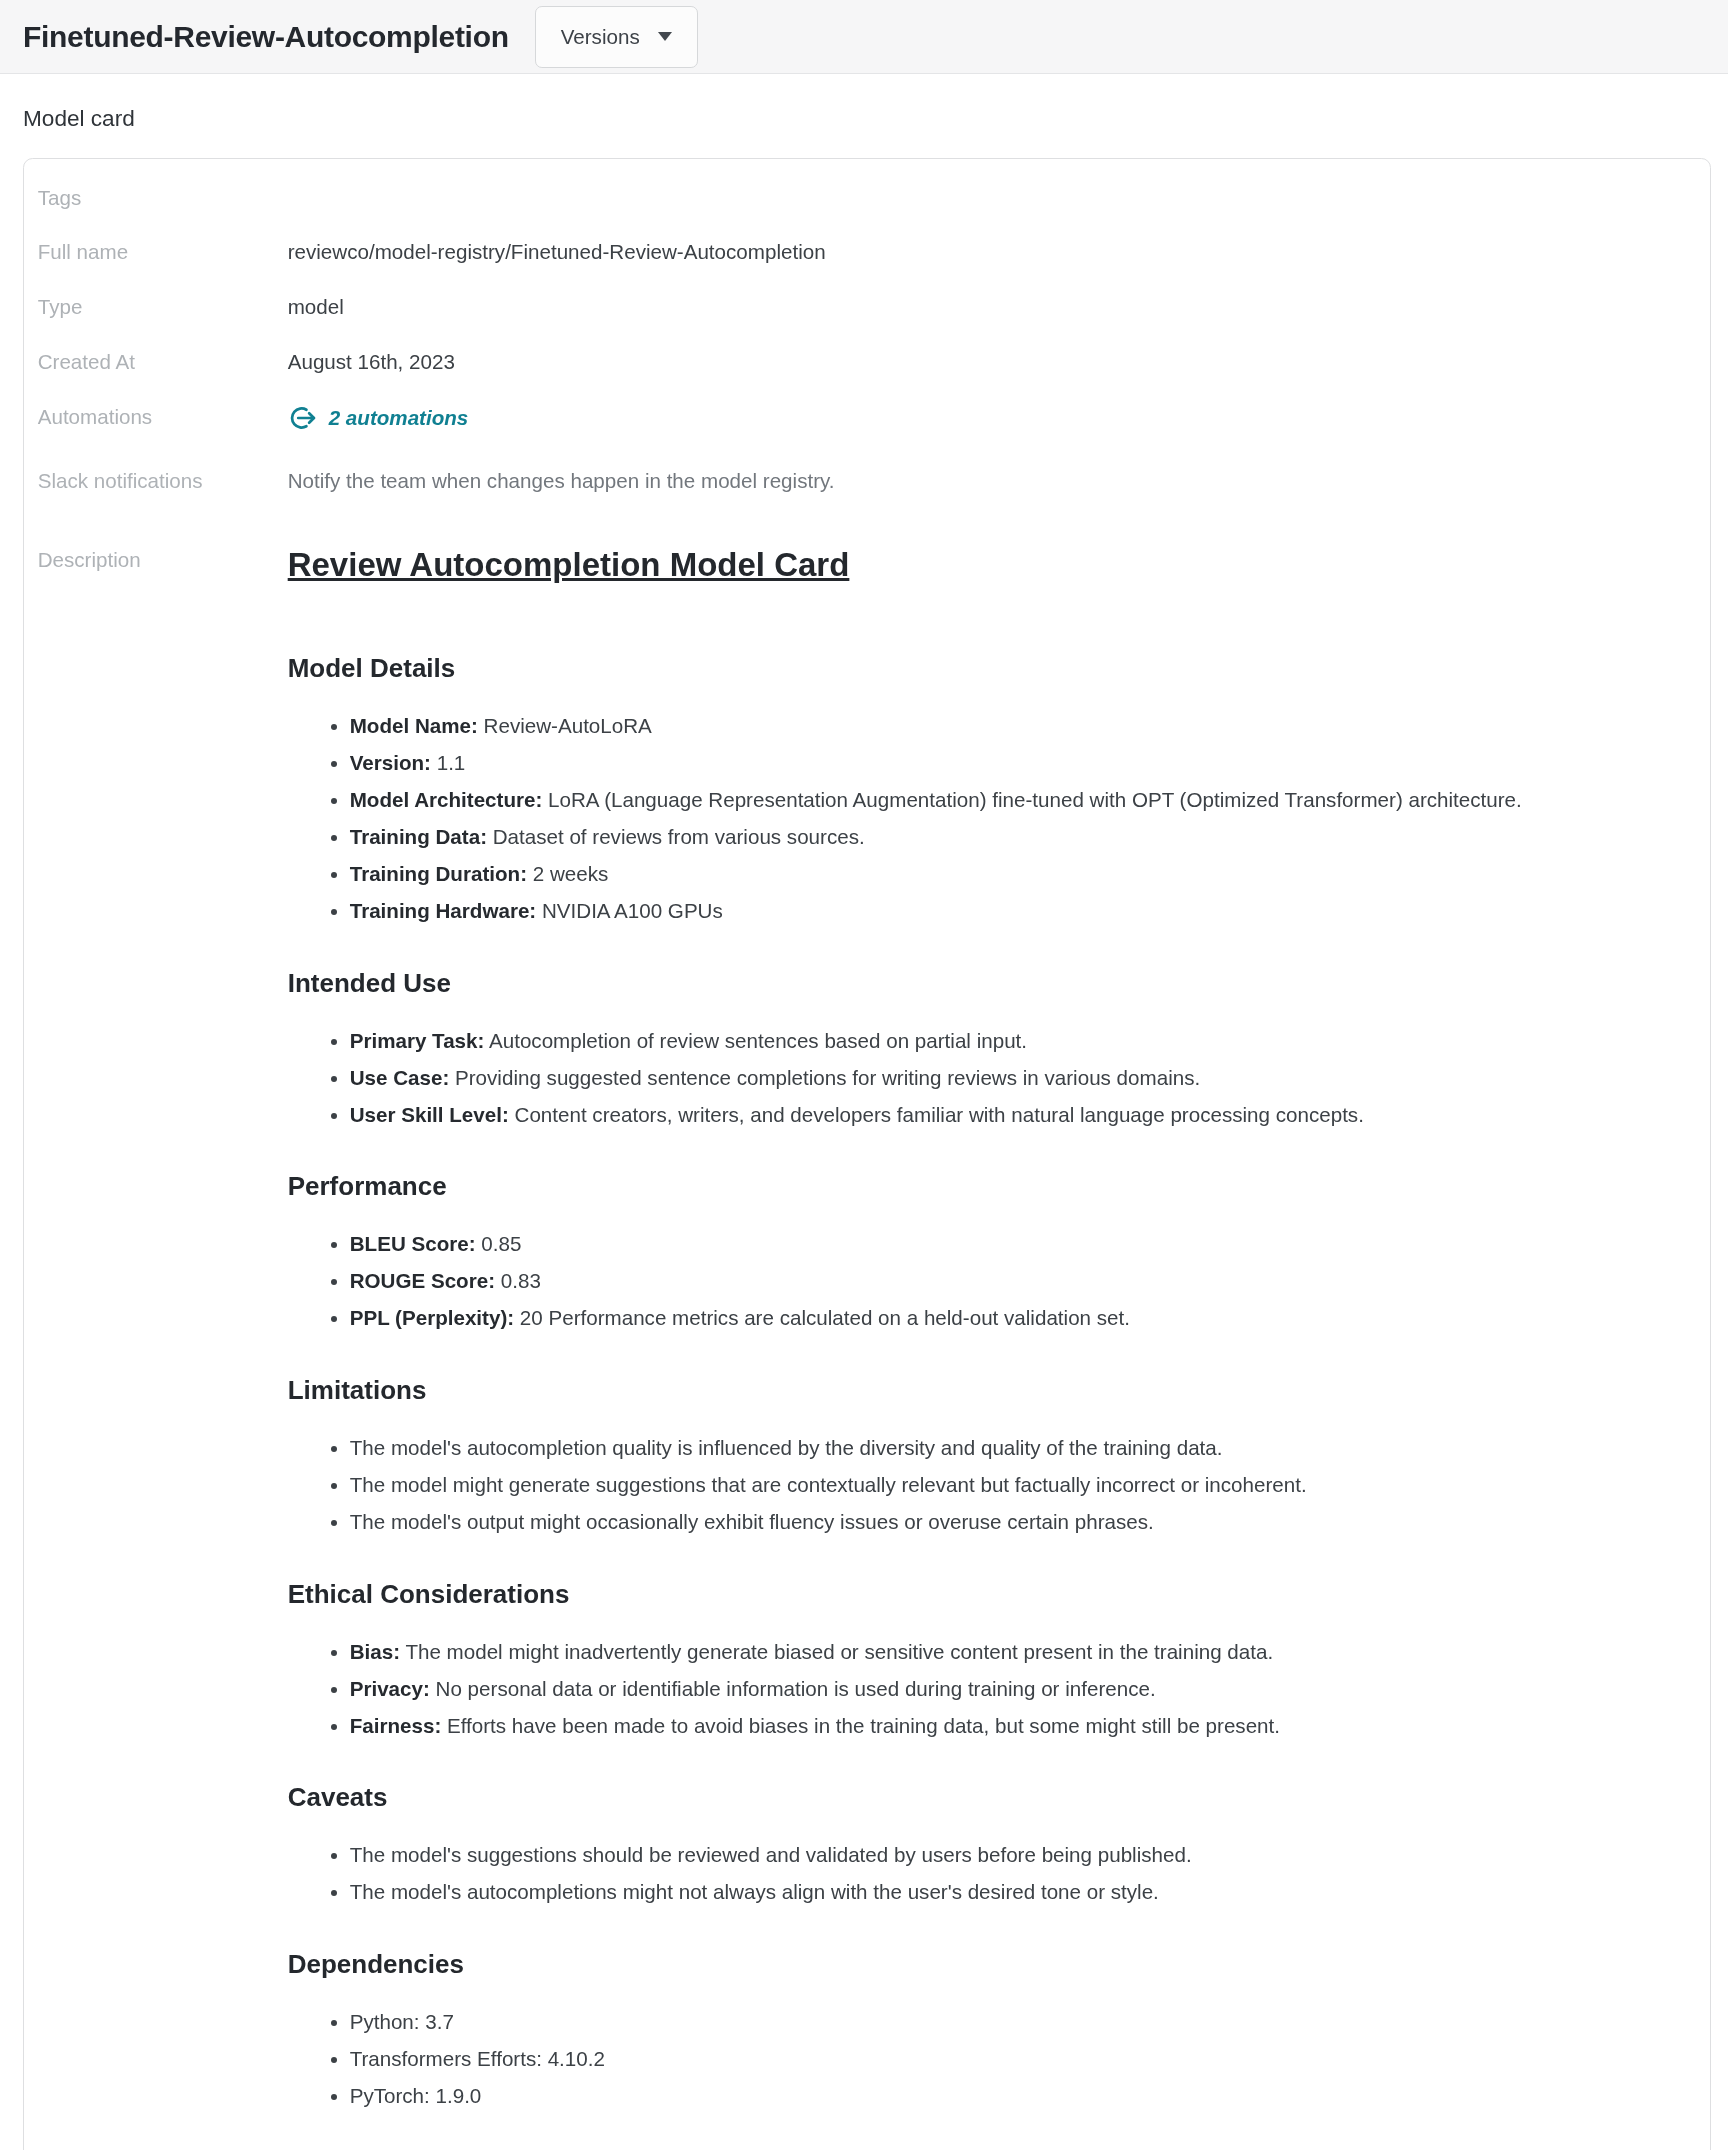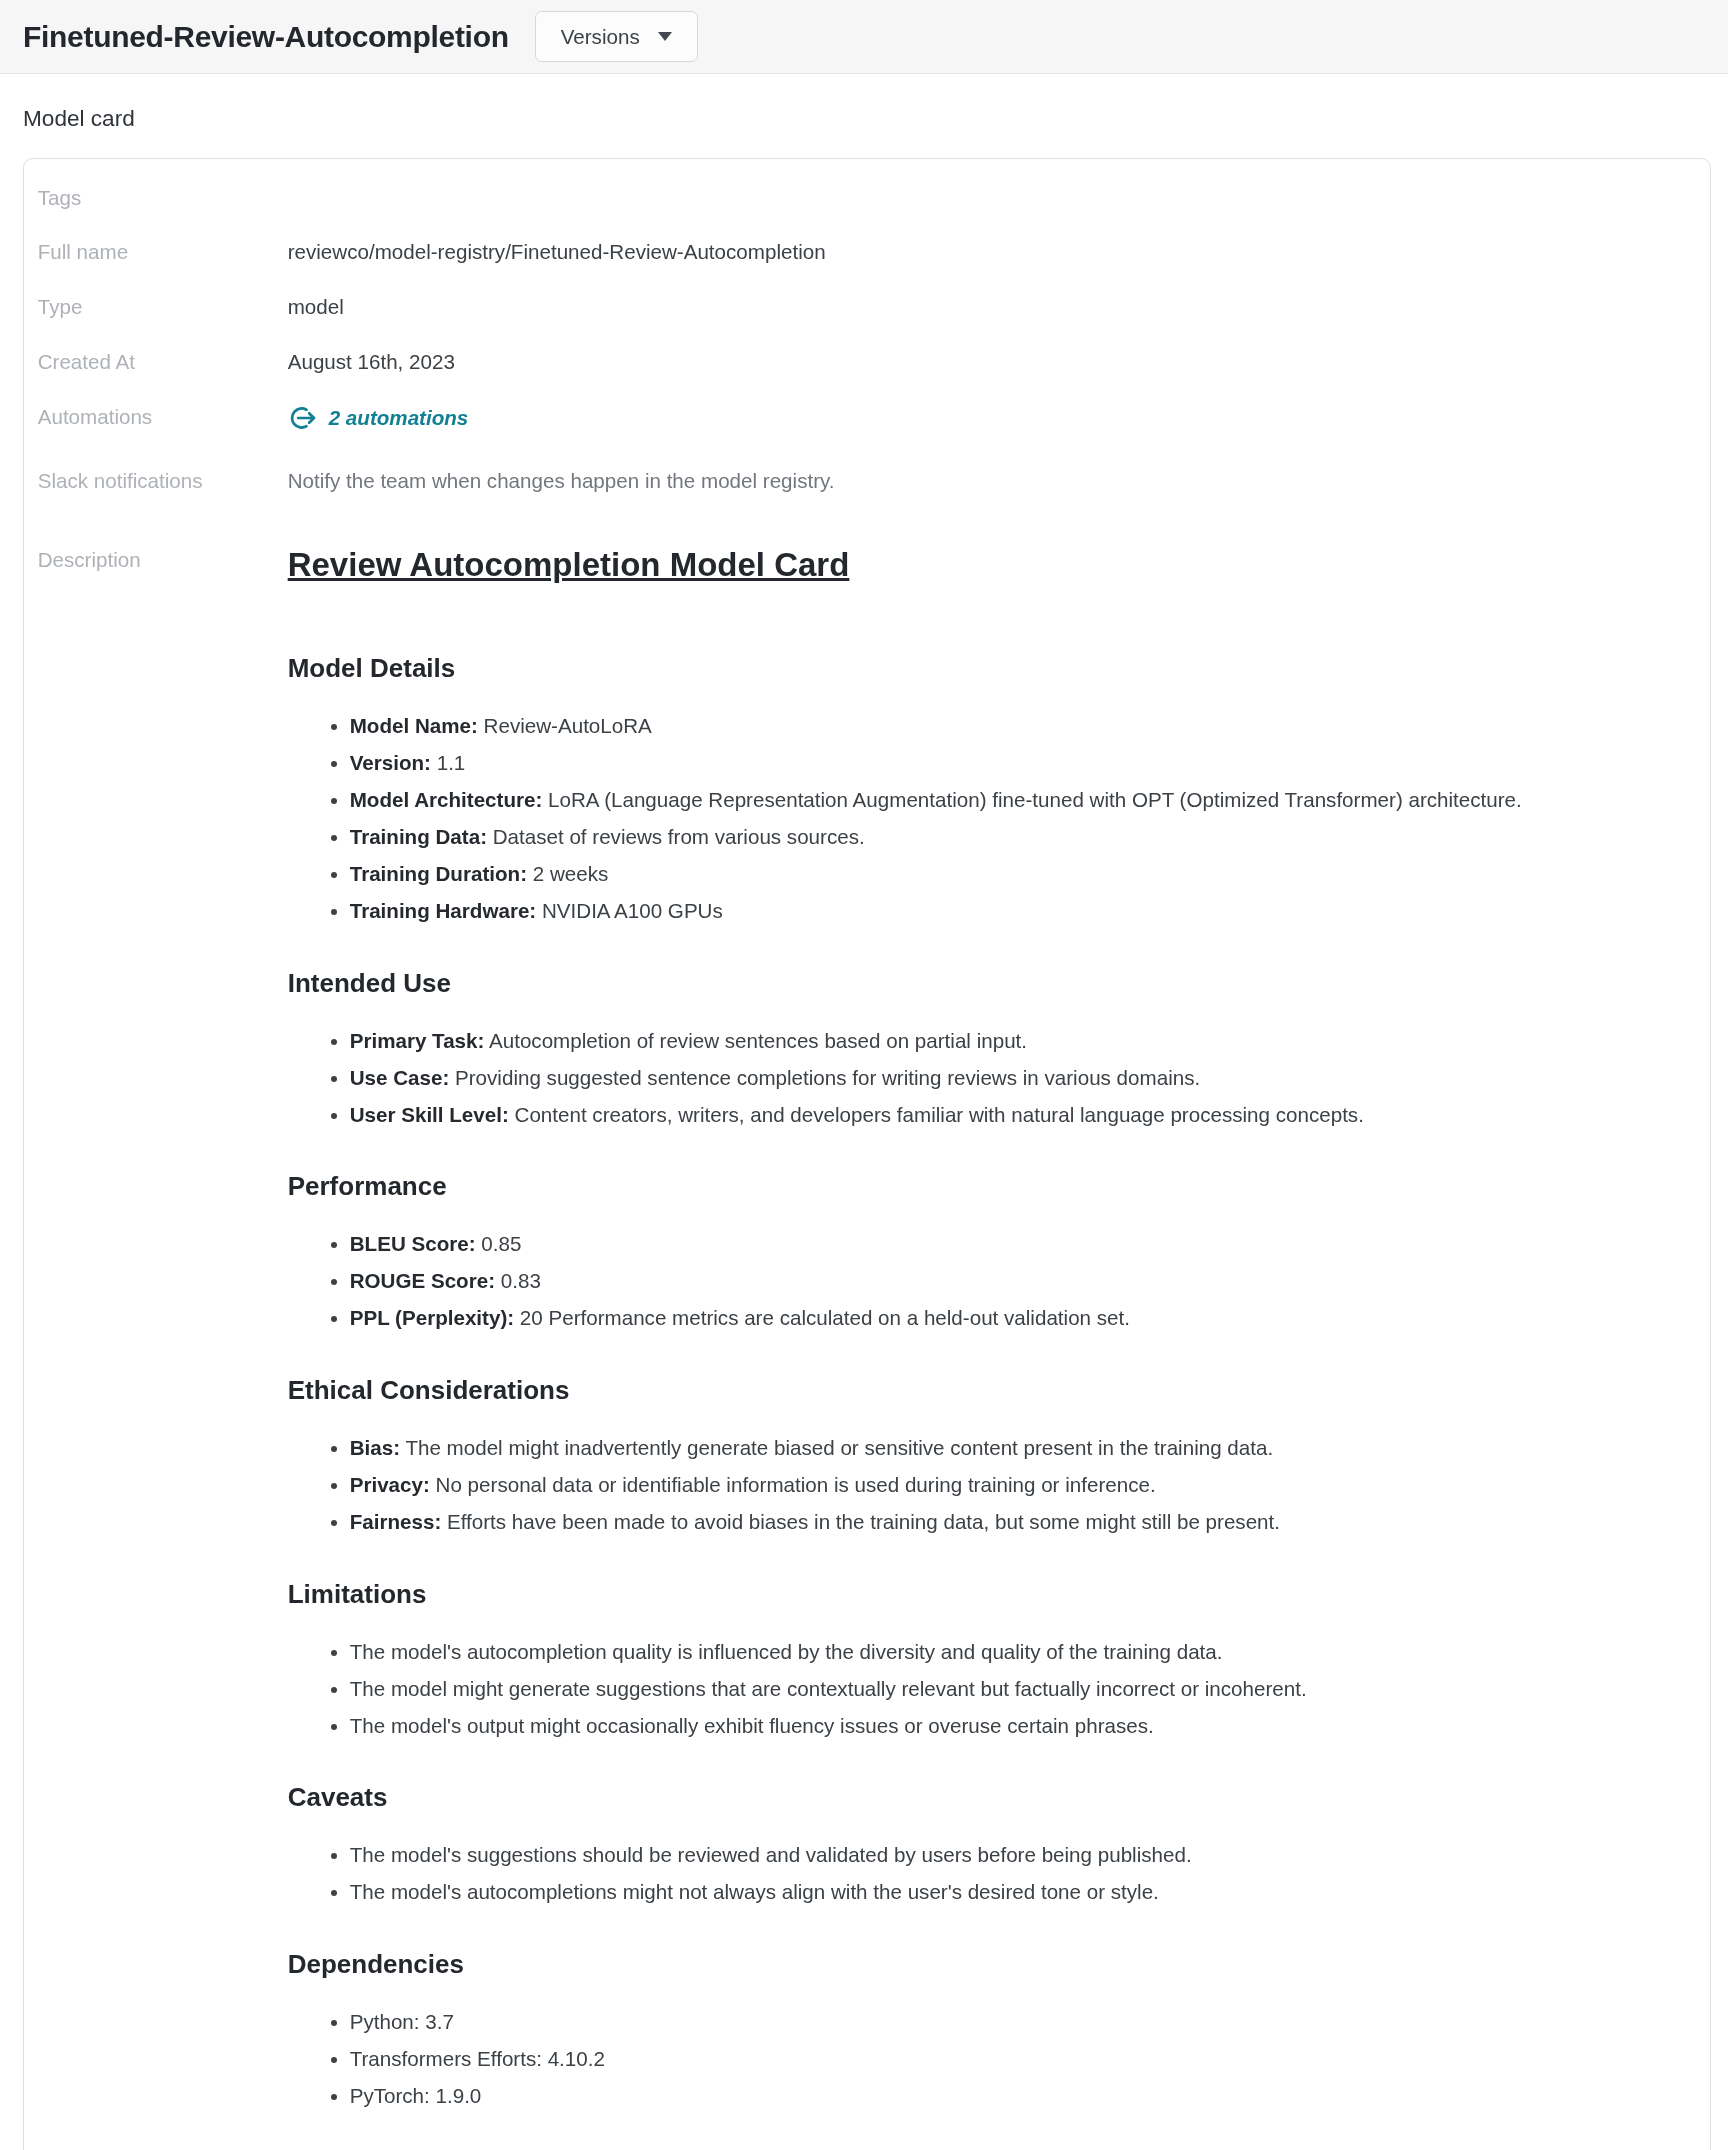--- a/index.html
+++ b/index.html
@@ -27,21 +27,21 @@
   }
   .registry-title {
     font-size: 30px;
     font-weight: 700;
     color: #24282e;
     letter-spacing: -0.3px;
     margin-right: 26px;
     white-space: nowrap;
   }
   .versions-btn {
-    height: 51px;
+    height: 62px;
     padding: 0 25px;
     background: #fcfcfc;
     border: 1.4px solid #d6d8da;
     border-radius: 6.9px;
     display: inline-flex;
     align-items: center;
     gap: 18px;
     cursor: pointer;
     box-sizing: border-box;
   }
@@ -237,38 +237,38 @@
     <ul class="md-list">
   <li class="md-item"><strong>BLEU Score:</strong><span> 0.85</span></li>
 
   <li class="md-item"><strong>ROUGE Score:</strong><span> 0.83</span></li>
 
   <li class="md-item"><strong>PPL (Perplexity):</strong><span> 20 Performance metrics are calculated on a held-out validation set.</span></li>
 </ul>
   </section>
 
   <section class="md-section">
+    <h2 class="md-h2">Limitations</h2>
+    <ul class="md-list">
+  <li class="md-item"><span>The model's autocompletion quality is influenced by the diversity and quality of the training data.</span></li>
+
+  <li class="md-item"><span>The model might generate suggestions that are contextually relevant but factually incorrect or incoherent.</span></li>
+
+  <li class="md-item"><span>The model's output might occasionally exhibit fluency issues or overuse certain phrases.</span></li>
+</ul>
+  </section>
+
+  <section class="md-section">
     <h2 class="md-h2">Ethical Considerations</h2>
     <ul class="md-list">
   <li class="md-item"><strong>Bias:</strong><span> The model might inadvertently generate biased or sensitive content present in the training data.</span></li>
 
   <li class="md-item"><strong>Privacy:</strong><span> No personal data or identifiable information is used during training or inference.</span></li>
 
   <li class="md-item"><strong>Fairness:</strong><span> Efforts have been made to avoid biases in the training data, but some might still be present.</span></li>
-</ul>
-  </section>
-
-  <section class="md-section">
-    <h2 class="md-h2">Limitations</h2>
-    <ul class="md-list">
-  <li class="md-item"><span>The model's autocompletion quality is influenced by the diversity and quality of the training data.</span></li>
-
-  <li class="md-item"><span>The model might generate suggestions that are contextually relevant but factually incorrect or incoherent.</span></li>
-
-  <li class="md-item"><span>The model's output might occasionally exhibit fluency issues or overuse certain phrases.</span></li>
 </ul>
   </section>
 
   <section class="md-section">
     <h2 class="md-h2">Caveats</h2>
     <ul class="md-list">
   <li class="md-item"><span>The model's suggestions should be reviewed and validated by users before being published.</span></li>
 
   <li class="md-item"><span>The model's autocompletions might not always align with the user's desired tone or style.</span></li>
 </ul>

